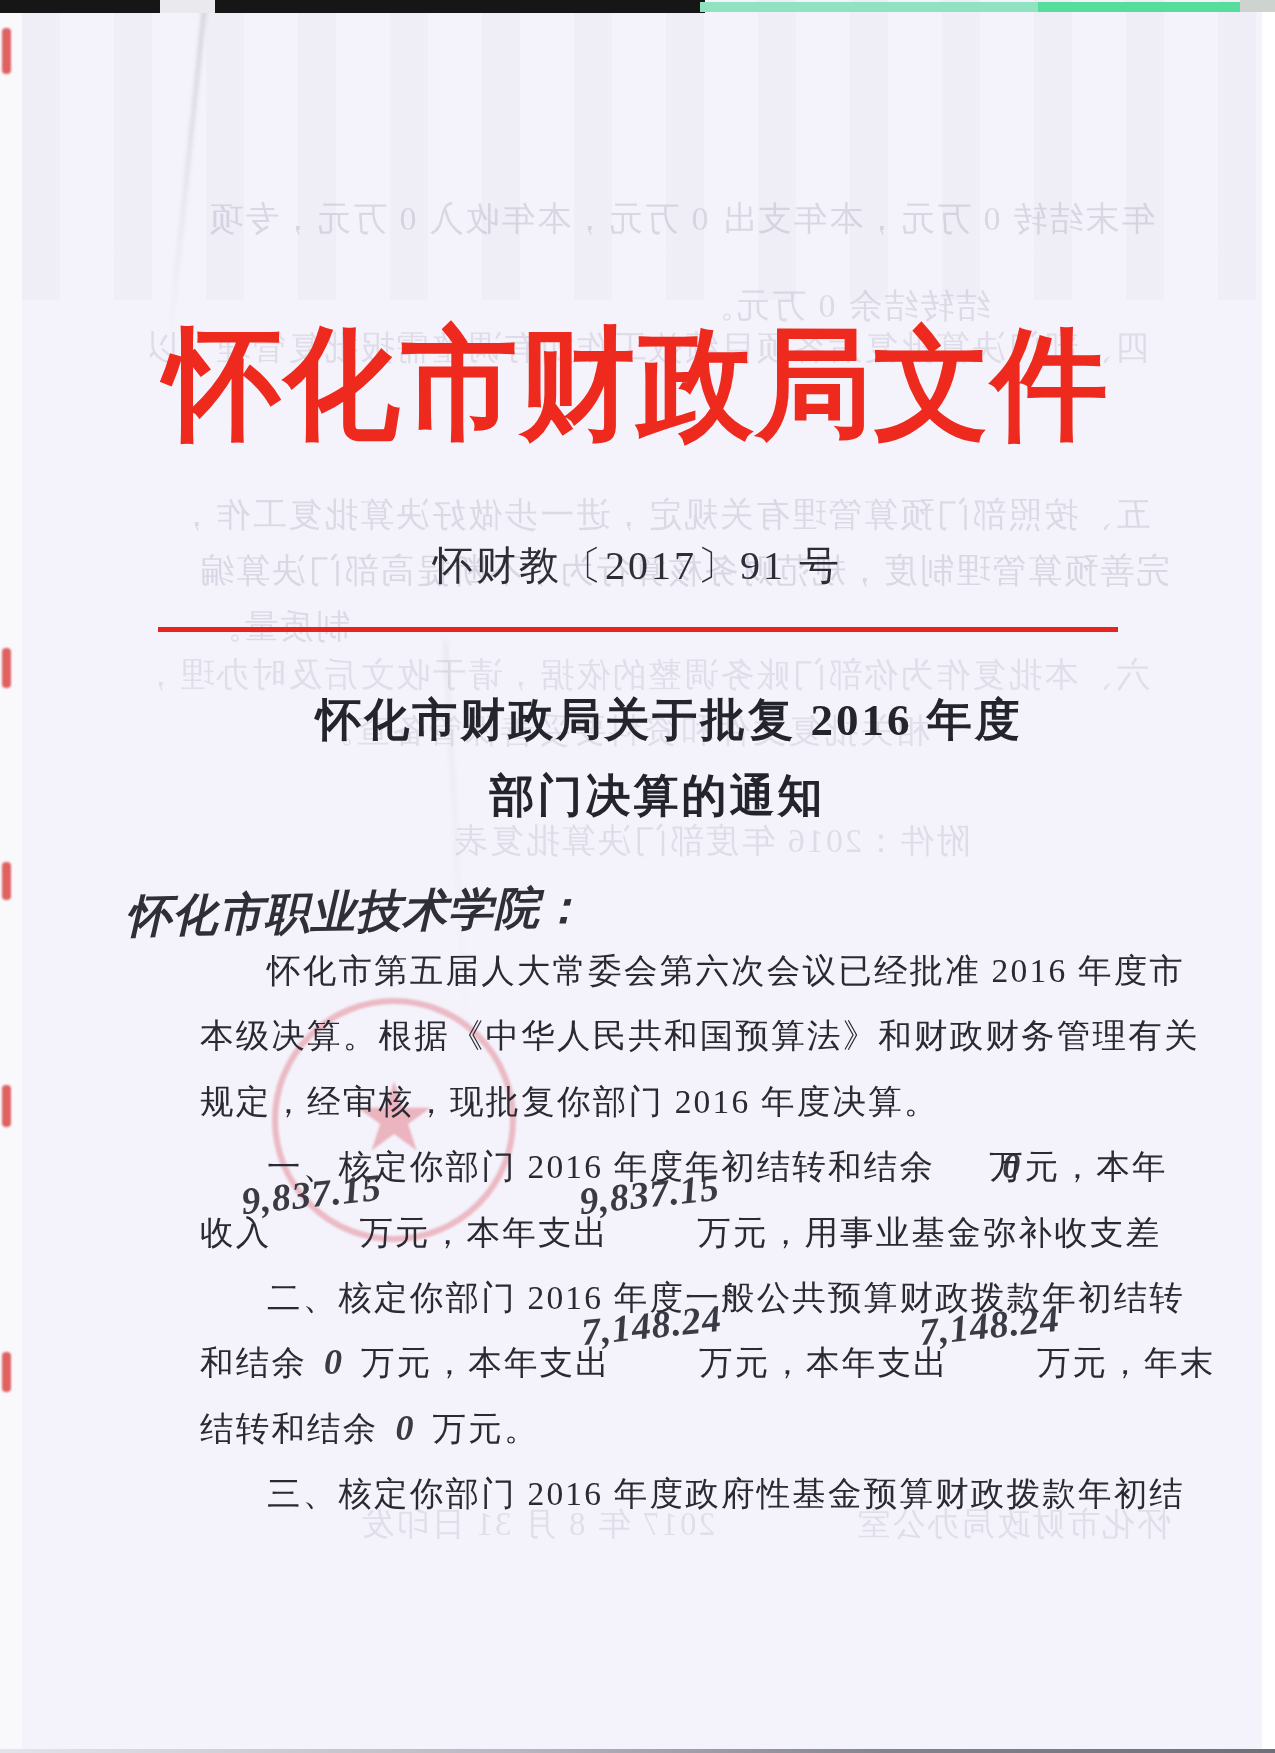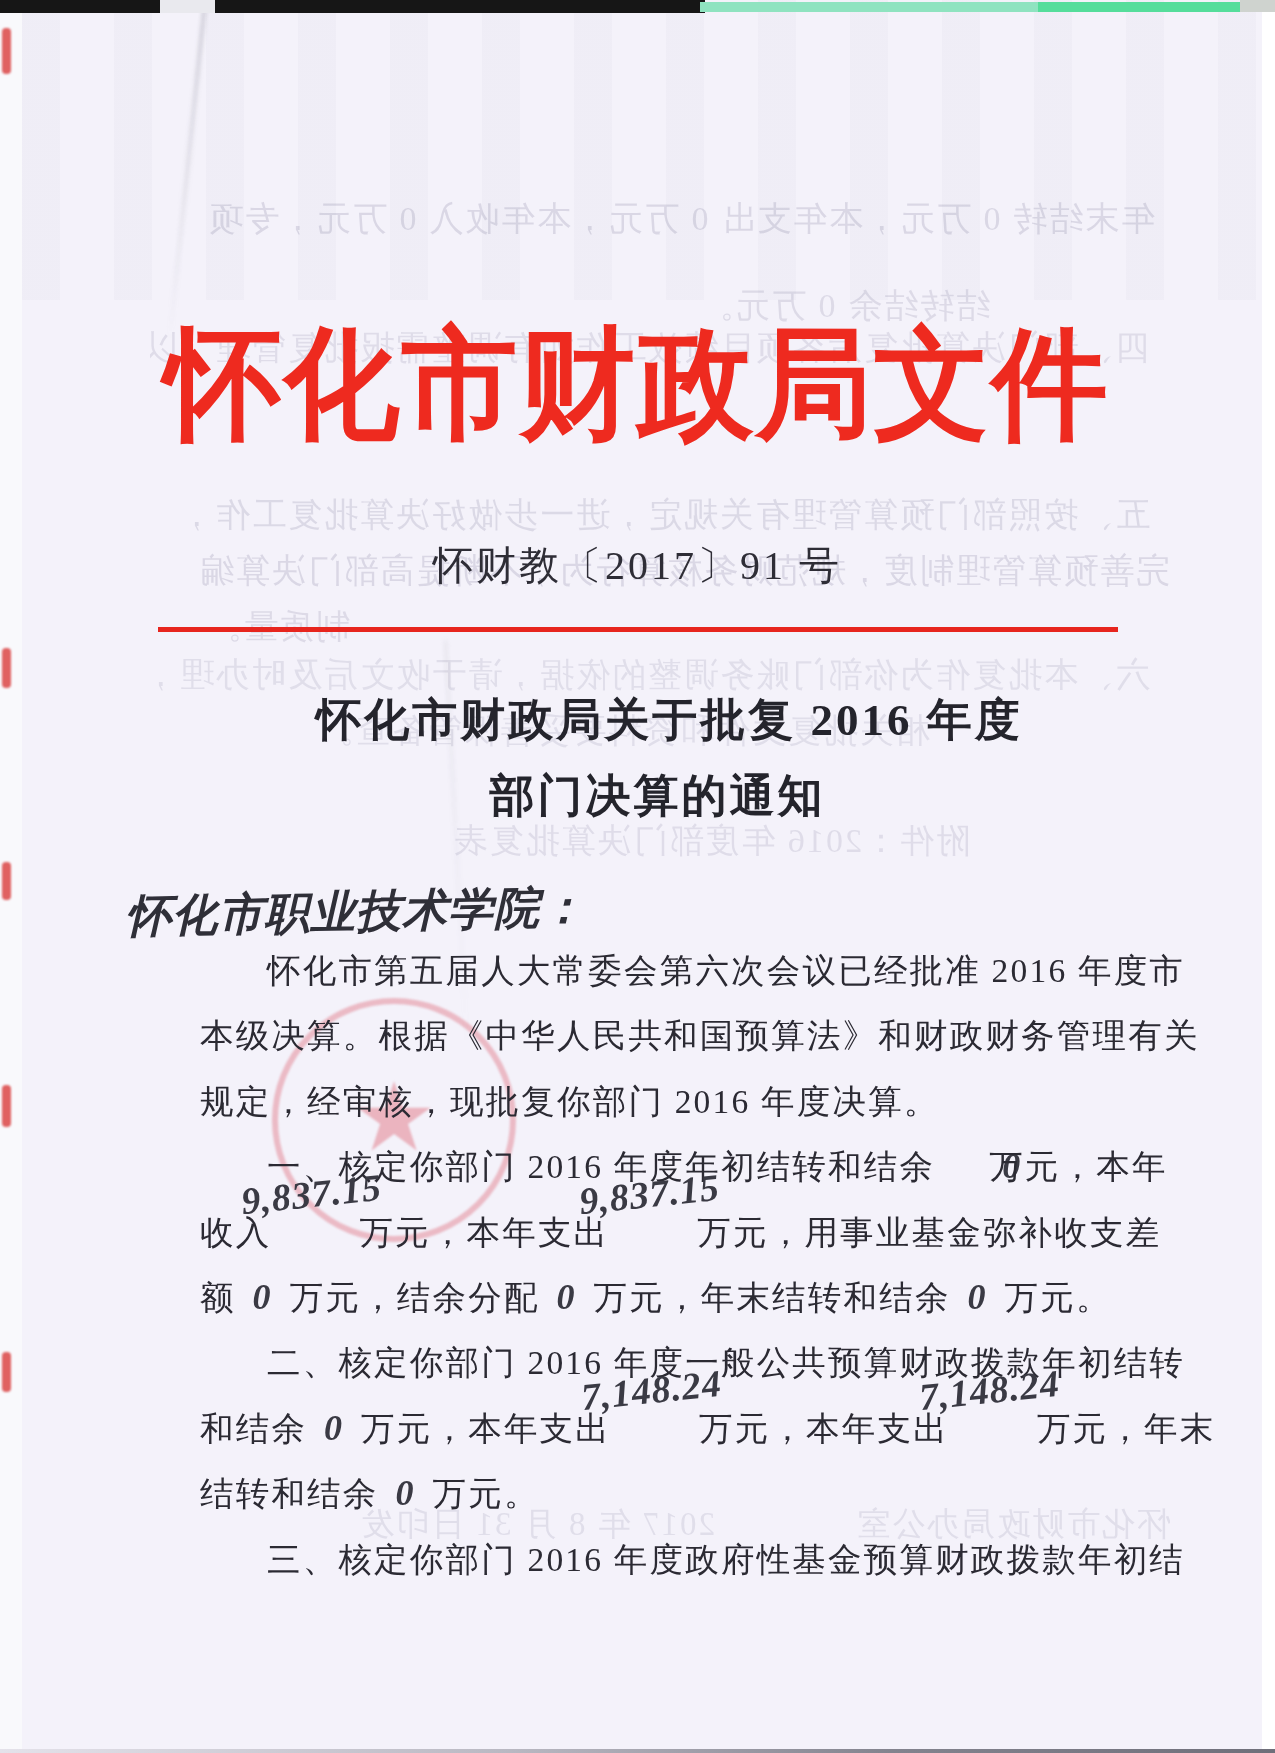--- a/index.html
+++ b/index.html
@@ -89,21 +89,20 @@
 <div class="centered doc-title doc-title2">部门决算的通知</div>
 
 <div class="recipient">怀化市职业技术学院：</div>
 
 <div class="body-block" id="body-block">
     <div class="body-line indent"><span class="print-seg">怀化市第五届人大常委会第六次会议已经批准 2016 年度市</span></div>
     <div class="body-line"><span class="print-seg">本级决算。根据《中华人民共和国预算法》和财政财务管理有关</span></div>
     <div class="body-line"><span class="print-seg">规定，经审核，现批复你部门 2016 年度决算。</span></div>
     <div class="body-line indent"><span class="print-seg">一、核定你部门 2016 年度年初结转和结余</span><span class="hw hw-zero">0</span><span class="print-seg">万元，本年</span></div>
     <div class="body-line"><span class="print-seg">收入</span><span class="hw hw-big"><span class="hw-inner">9,837.15</span></span><span class="print-seg">万元，本年支出</span><span class="hw hw-big"><span class="hw-inner">9,837.15</span></span><span class="print-seg">万元，用事业基金弥补收支差</span></div>
-    <div class="body-line"><span class="print-seg">额</span><span class="hw hw-zero">0</span><span class="print-seg">万元，结余分配</span><span class="hw hw-zero">0</span><span class="print-seg">万元，年末结转和结余</span><span class="hw hw-zero">0</span><span class="print-seg">万元。</span></div>
     <div class="body-line indent"><span class="print-seg">二、核定你部门 2016 年度一般公共预算财政拨款年初结转</span></div>
     <div class="body-line"><span class="print-seg">和结余</span><span class="hw hw-zero">0</span><span class="print-seg">万元，本年支出</span><span class="hw hw-big"><span class="hw-inner">7,148.24</span></span><span class="print-seg">万元，本年支出</span><span class="hw hw-big"><span class="hw-inner">7,148.24</span></span><span class="print-seg">万元，年末</span></div>
     <div class="body-line"><span class="print-seg">结转和结余</span><span class="hw hw-zero">0</span><span class="print-seg">万元。</span></div>
     <div class="body-line indent"><span class="print-seg">三、核定你部门 2016 年度政府性基金预算财政拨款年初结</span></div>
   </div>
 
 <div class="edge-strip edge-left"></div>
 <div class="edge-strip edge-right"></div>
 <div class="edge-strip edge-top-black"></div>
 <div class="edge-strip edge-top-gap"></div>

